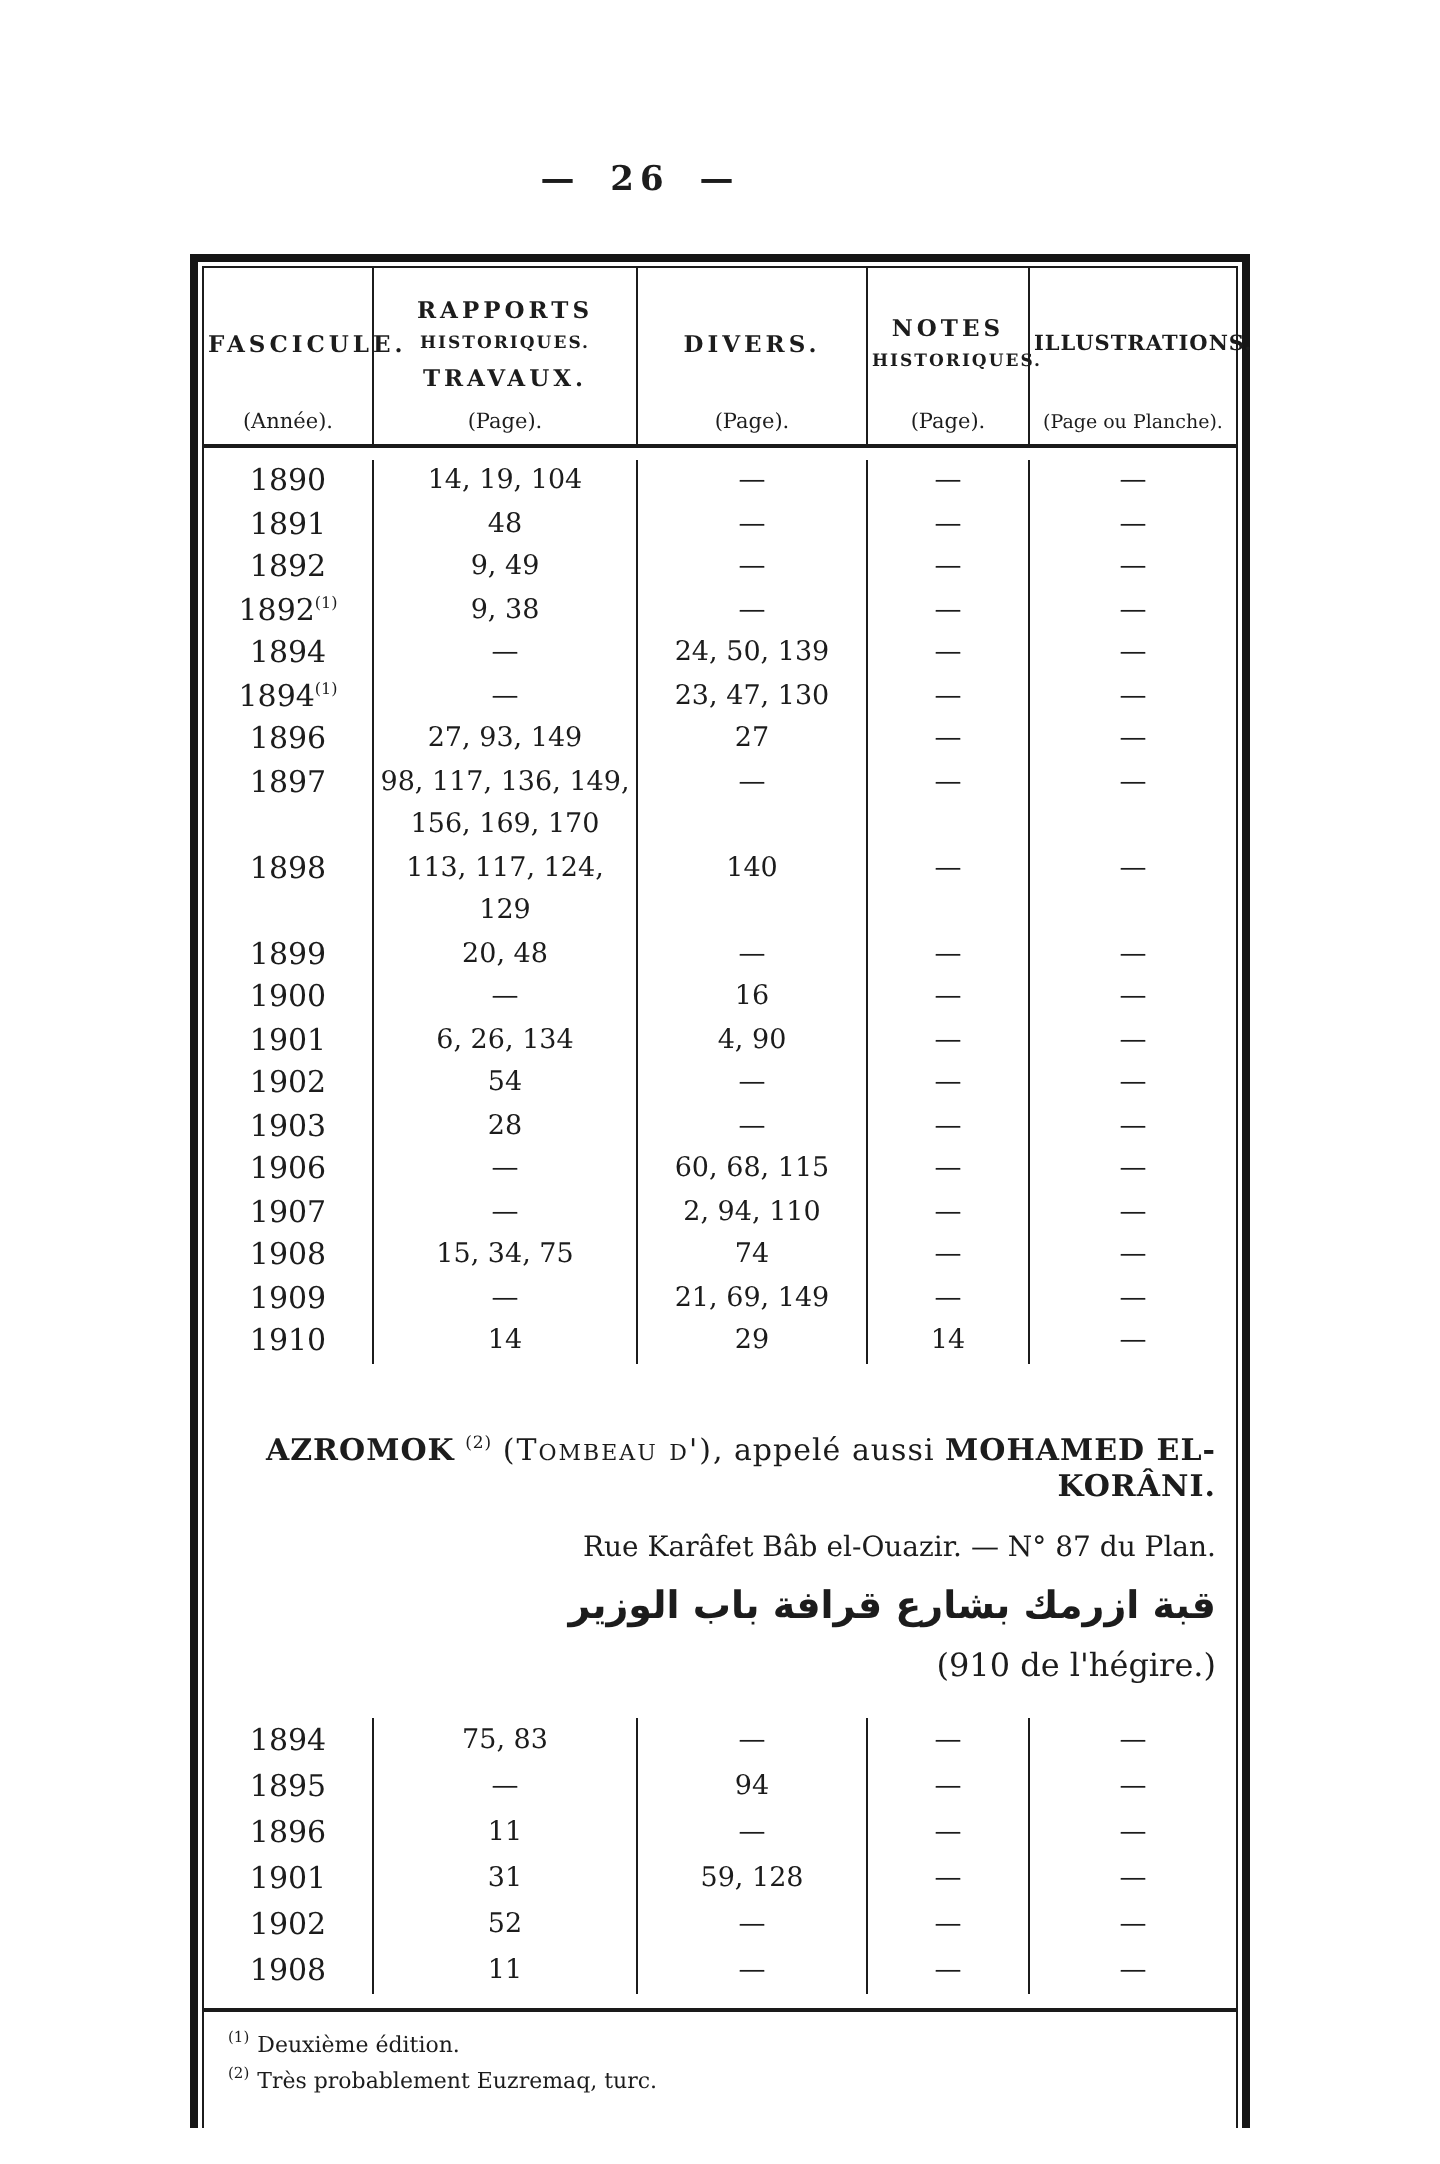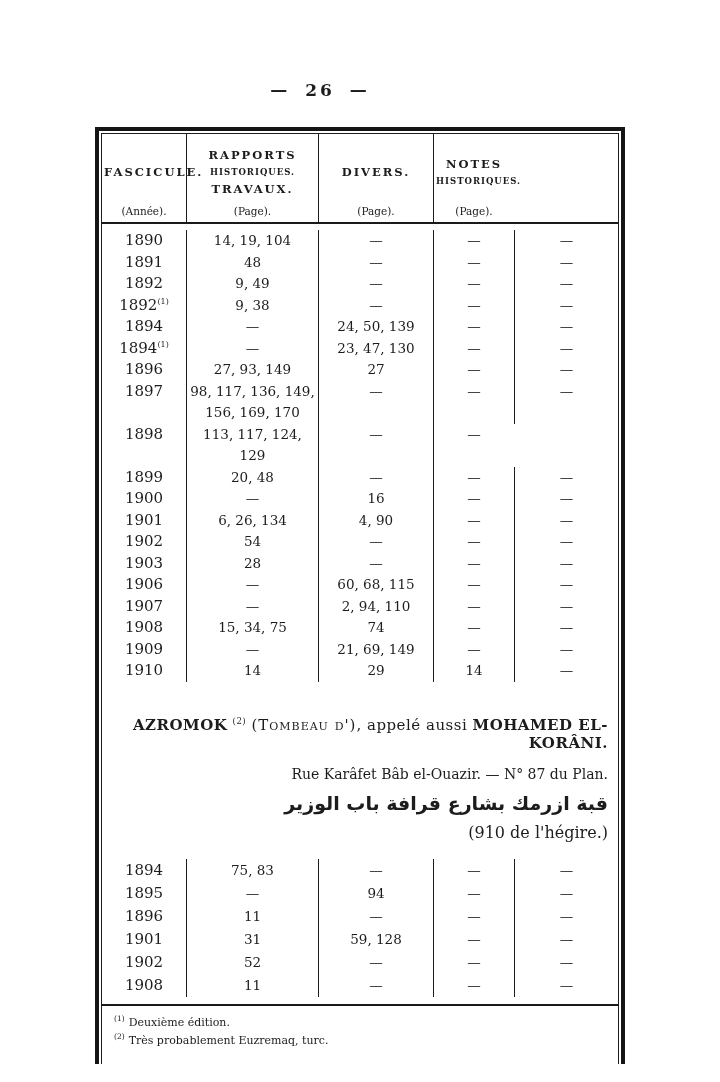--- a/index.html
+++ b/index.html
@@ -131,20 +131,26 @@
         </div>
         <div class="hsub">(Page).</div>
       </div>
       <div class="hcell">
         <div class="htitle">
           <div class="ht-big">NOTES</div>
           <div class="ht-small">HISTORIQUES.</div>
         </div>
         <div class="hsub">(Page).</div>
       </div>
+      <div class="hcell">
+        <div class="htitle">
+          <div class="ht-med">ILLUSTRATIONS.</div>
+        </div>
+        <div class="hsub hsub-small">(Page ou Planche).</div>
+      </div>
     </div>
 
     <div class="tbody">
   <div class="trow grid-row">
     <div class="cell"><span>1890</span><sup class="ysup"></sup></div>
     <div class="cell">14, 19, 104</div>
     <div class="cell">—</div>
     <div class="cell">—</div>
     <div class="cell">—</div>
   </div>
@@ -201,20 +207,21 @@
     <div class="cell"><span>1897</span><sup class="ysup"></sup></div>
     <div class="cell">98, 117, 136, 149, 156, 169, 170</div>
     <div class="cell">—</div>
     <div class="cell">—</div>
     <div class="cell">—</div>
   </div>
 
   <div class="trow grid-row">
     <div class="cell"><span>1898</span><sup class="ysup"></sup></div>
     <div class="cell">113, 117, 124, 129</div>
+    <div class="cell">140</div>
     <div class="cell">—</div>
     <div class="cell">—</div>
   </div>
 
   <div class="trow grid-row">
     <div class="cell"><span>1899</span><sup class="ysup"></sup></div>
     <div class="cell">20, 48</div>
     <div class="cell">—</div>
     <div class="cell">—</div>
     <div class="cell">—</div>

